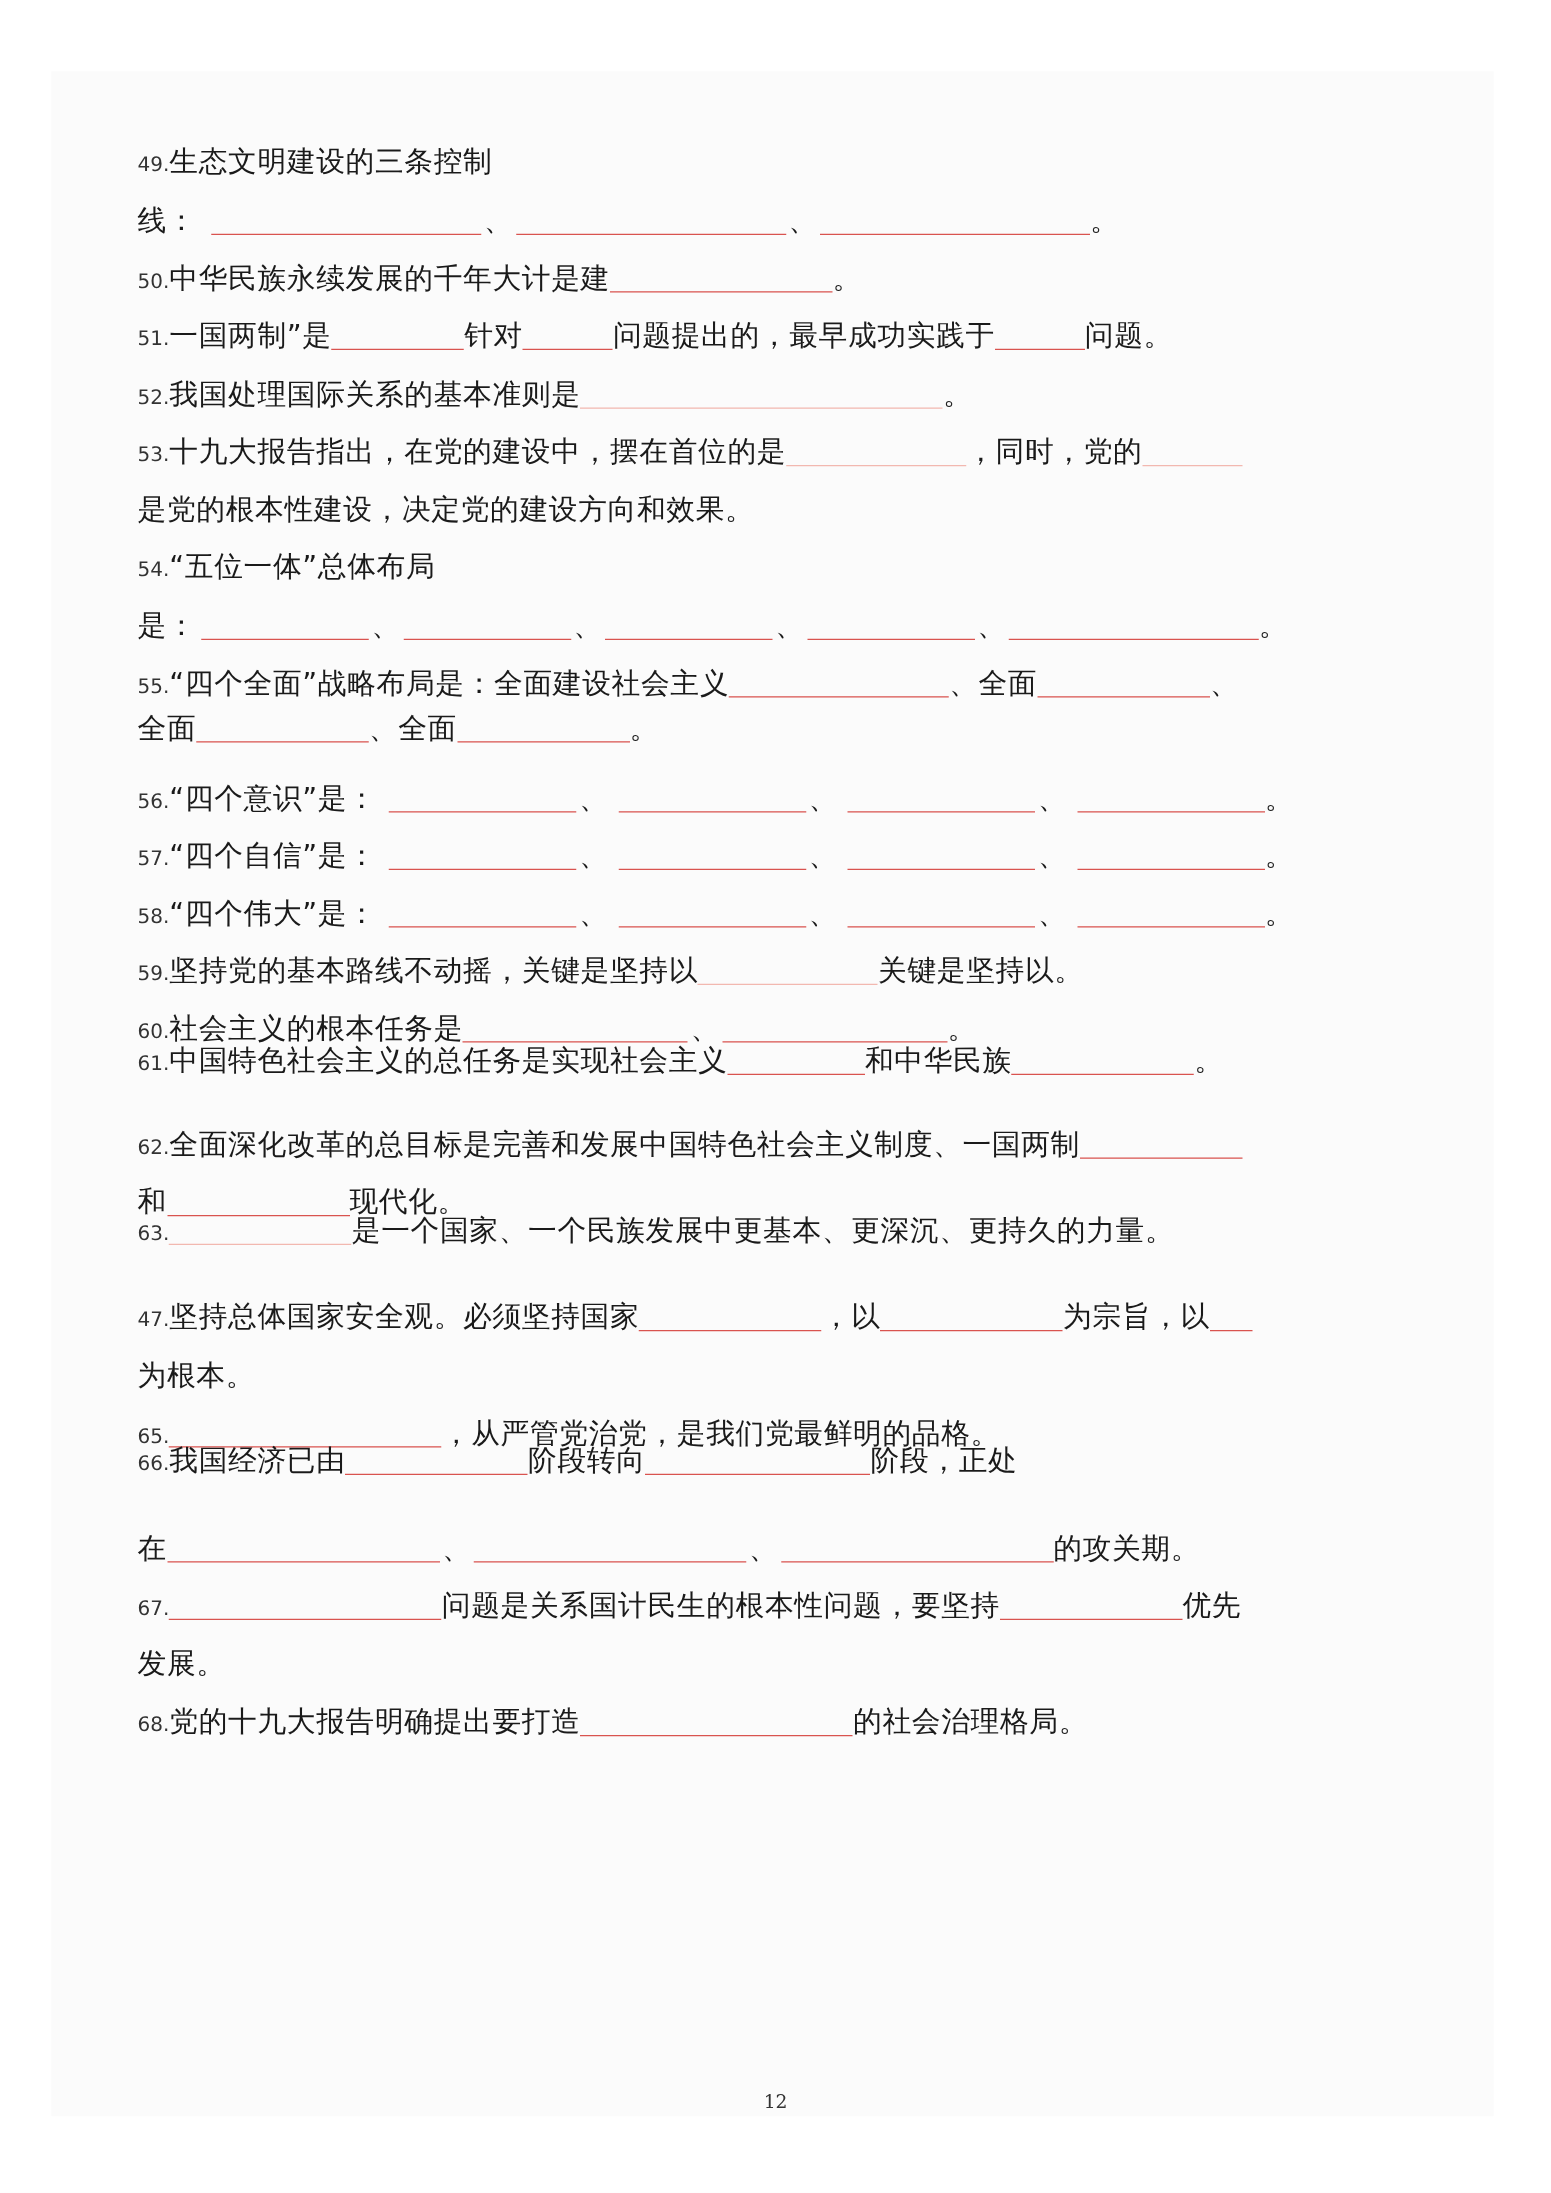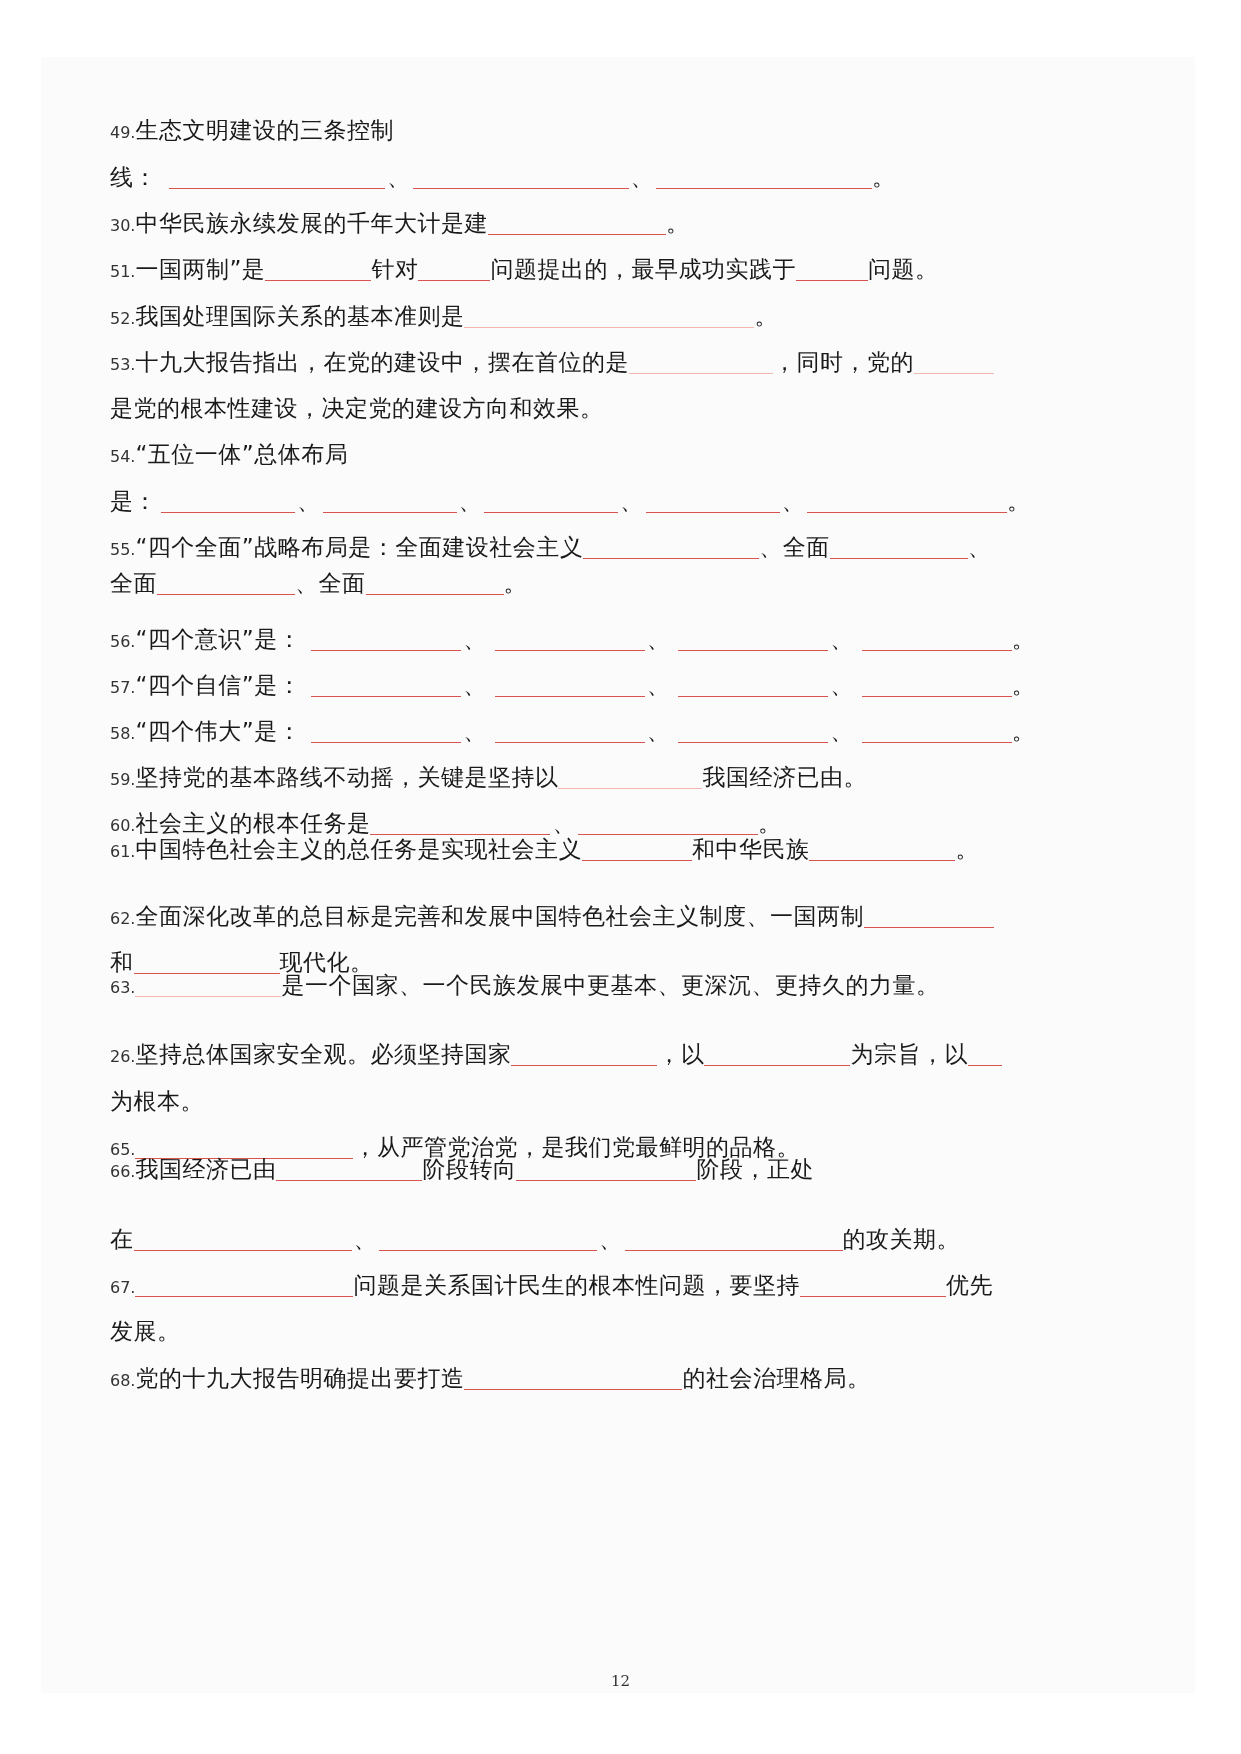--- a/index.html
+++ b/index.html
@@ -57,53 +57,53 @@
     }
   </style>
 </head>
 <body>
 
 <div class="page"></div>
 
 <div class="line" style="top:113px"><span class="num">49.</span><span>生态文明建设的三条控制</span></div>
 <div class="line" style="top:160px"><span>线：</span><span class="blank" style="width:216px;margin-left:12px"></span><span class="sep">、</span><span class="blank" style="width:216px"></span><span class="sep">、</span><span class="blank" style="width:216px"></span><span>。</span></div>
 
-<div class="line" style="top:206px"><span class="num">30.</span><span>中华民族永续发展的千年大计是建</span><span class="blank" style="width:178px"></span><span>。</span></div>
+<div class="line" style="top:206px"><span class="num">50.</span><span>中华民族永续发展的千年大计是建</span><span class="blank" style="width:178px"></span><span>。</span></div>
 
 <div class="line" style="top:252px"><span class="num">51.</span><span>一国两制”是</span><span class="blank" style="width:106px"></span><span>针对</span><span class="blank" style="width:72px"></span><span>问题提出的，最早成功实践于</span><span class="blank" style="width:72px"></span><span>问题。</span></div>
 
 <div class="line" style="top:299px"><span class="num">52.</span><span>我国处理国际关系的基本准则是</span><span class="blank light" style="width:290px"></span><span>。</span></div>
 
 <div class="line" style="top:345px"><span class="num">53.</span><span>十九大报告指出，在党的建设中，摆在首位的是</span><span class="blank light" style="width:144px"></span><span>，同时，党的</span><span class="blank light" style="width:80px"></span></div>
 <div class="line" style="top:391px"><span>是党的根本性建设，决定党的建设方向和效果。</span></div>
 
 <div class="line" style="top:437px"><span class="num">54.</span><span>“五位一体”总体布局</span></div>
 <div class="line" style="top:484px"><span>是：</span><span class="blank" style="width:134px;margin-left:4px"></span><span class="sep">、</span><span class="blank" style="width:134px"></span><span class="sep">、</span><span class="blank" style="width:134px"></span><span class="sep">、</span><span class="blank" style="width:134px"></span><span class="sep">、</span><span class="blank" style="width:200px"></span><span>。</span></div>
 
 <div class="line" style="top:530px"><span class="num">55.</span><span>“四个全面”战略布局是：全面建设社会主义</span><span class="blank" style="width:176px"></span><span>、全面</span><span class="blank" style="width:138px"></span><span>、</span></div>
 <div class="line" style="top:566px"><span>全面</span><span class="blank" style="width:138px"></span><span>、全面</span><span class="blank" style="width:138px"></span><span>。</span></div>
 
 <div class="line" style="top:622px"><span class="num">56.</span><span>“四个意识”是：</span><span class="blank" style="width:150px;margin-left:10px"></span><span class="sep">、</span><span class="blank" style="width:150px;margin-left:6px"></span><span class="sep">、</span><span class="blank" style="width:150px;margin-left:6px"></span><span class="sep">、</span><span class="blank" style="width:150px;margin-left:6px"></span><span>。</span></div>
 
 <div class="line" style="top:668px"><span class="num">57.</span><span>“四个自信”是：</span><span class="blank" style="width:150px;margin-left:10px"></span><span class="sep">、</span><span class="blank" style="width:150px;margin-left:6px"></span><span class="sep">、</span><span class="blank" style="width:150px;margin-left:6px"></span><span class="sep">、</span><span class="blank" style="width:150px;margin-left:6px"></span><span>。</span></div>
 
 <div class="line" style="top:714px"><span class="num">58.</span><span>“四个伟大”是：</span><span class="blank" style="width:150px;margin-left:10px"></span><span class="sep">、</span><span class="blank" style="width:150px;margin-left:6px"></span><span class="sep">、</span><span class="blank" style="width:150px;margin-left:6px"></span><span class="sep">、</span><span class="blank" style="width:150px;margin-left:6px"></span><span>。</span></div>
 
-<div class="line" style="top:760px"><span class="num">59.</span><span>坚持党的基本路线不动摇，关键是坚持以</span><span class="blank light" style="width:144px"></span><span>我国经济已由。</span></div>
+<div class="line" style="top:760px"><span class="num">59.</span><span>坚持党的基本路线不动摇，关键是坚持以</span><span class="blank light" style="width:144px"></span><span>关键是坚持以。</span></div>
 
 <div class="line" style="top:806px"><span class="num">60.</span><span>社会主义的根本任务是</span><span class="blank" style="width:180px"></span><span class="sep">、</span><span class="blank" style="width:180px"></span><span>。</span></div>
 
 <div class="line" style="top:832px"><span class="num">61.</span><span>中国特色社会主义的总任务是实现社会主义</span><span class="blank" style="width:110px"></span><span>和中华民族</span><span class="blank" style="width:146px"></span><span>。</span></div>
 
 <div class="line" style="top:899px"><span class="num">62.</span><span>全面深化改革的总目标是完善和发展中国特色社会主义制度、一国两制</span><span class="blank" style="width:130px"></span></div>
 <div class="line" style="top:945px"><span>和</span><span class="blank" style="width:146px"></span><span>现代化。</span></div>
 
 <div class="line" style="top:968px"><span class="num">63.</span><span class="blank light" style="width:146px"></span><span>是一个国家、一个民族发展中更基本、更深沉、更持久的力量。</span></div>
 
-<div class="line" style="top:1037px"><span class="num">26.</span><span>坚持总体国家安全观。必须坚持国家</span><span class="blank" style="width:146px"></span><span>，以</span><span class="blank" style="width:146px"></span><span>为宗旨，以</span><span class="blank" style="width:34px"></span></div>
+<div class="line" style="top:1037px"><span class="num">47.</span><span>坚持总体国家安全观。必须坚持国家</span><span class="blank" style="width:146px"></span><span>，以</span><span class="blank" style="width:146px"></span><span>为宗旨，以</span><span class="blank" style="width:34px"></span></div>
 <div class="line" style="top:1084px"><span>为根本。</span></div>
 
 <div class="line" style="top:1130px"><span class="num">65.</span><span class="blank" style="width:218px"></span><span>，从严管党治党，是我们党最鲜明的品格。</span></div>
 
 <div class="line" style="top:1152px"><span class="num">66.</span><span>我国经济已由</span><span class="blank" style="width:146px"></span><span>阶段转向</span><span class="blank" style="width:180px"></span><span>阶段，正处</span></div>
 <div class="line" style="top:1222px"><span>在</span><span class="blank" style="width:218px"></span><span class="sep">、</span><span class="blank" style="width:218px"></span><span class="sep">、</span><span class="blank" style="width:218px"></span><span>的攻关期。</span></div>
 
 <div class="line" style="top:1268px"><span class="num">67.</span><span class="blank" style="width:218px"></span><span>问题是关系国计民生的根本性问题，要坚持</span><span class="blank" style="width:146px"></span><span>优先</span></div>
 <div class="line" style="top:1314px"><span>发展。</span></div>
 

